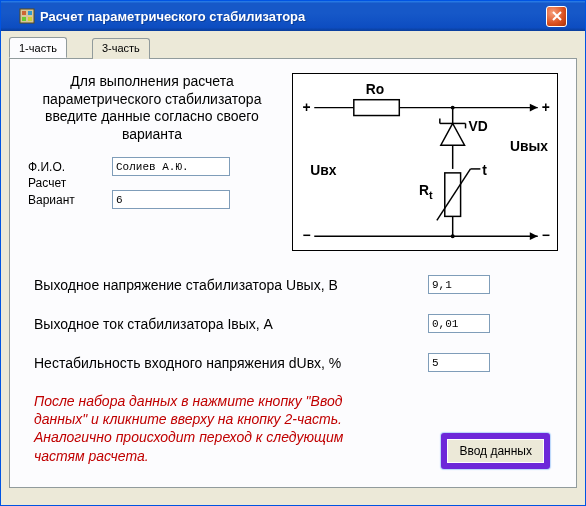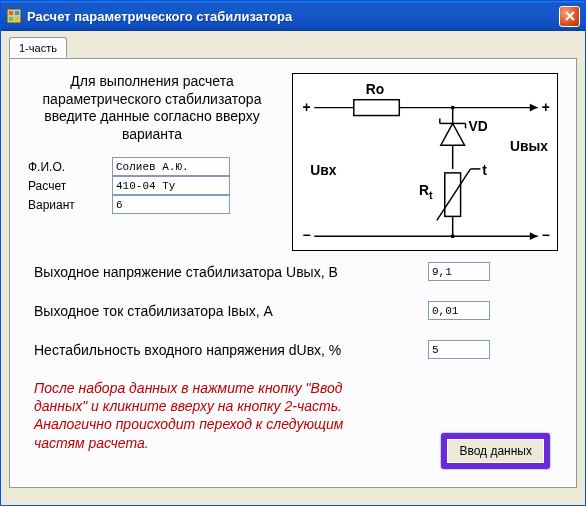--- a/index.html
+++ b/index.html
@@ -15,21 +15,21 @@
     height: 506px;
     background: #ece9d8;
     border: 1px solid #0054e3;
     position: relative;
   }
   .titlebar {
     height: 30px;
     background: linear-gradient(to bottom, #2a80ea 0%, #1658c8 8%, #1658c8 40%, #0d4dc1 88%, #0a3d9a 100%);
     display: flex;
     align-items: center;
-    padding: 0 5px;
+    padding: 0 18px;
     color: #fff;
   }
   .titlebar-icon {
     width: 16px; height: 16px;
     margin-right: 5px;
     display: flex; align-items: center; justify-content: center;
   }
   .titlebar-text {
     font-weight: bold;
     font-size: 13px;
@@ -113,21 +113,21 @@
     padding: 1px 3px;
   }
   .schematic {
     flex: 1;
     border: 1px solid #000;
     background: #fff;
     height: 178px;
     position: relative;
   }
   .params {
-    margin-top: 11px;
+    margin-top: 24px;
   }
   .paramrow {
     display: flex;
     align-items: center;
     margin-bottom: 20px;
   }
   .paramrow label {
     flex: 0 0 400px;
     font-size: 14px;
     padding-left: 6px;
@@ -182,34 +182,34 @@
     <div class="close-btn">
       <svg width="10" height="10" viewBox="0 0 10 10">
         <path d="M1 1 L9 9 M9 1 L1 9" stroke="#fff" stroke-width="2"></path>
       </svg>
     </div>
   </div>
 
   <div class="client">
     <div class="tabstrip">
       <div class="tab active">1-часть</div>
+      <div class="tab">3-часть</div>
     </div>
 
     <div class="tab-panel">
       <div class="toprow">
         <div class="instr-block">
-          <div class="instruction">Для выполнения расчета параметрического стабилизатора введите данные согласно вверху варианта</div>
+          <div class="instruction">Для выполнения расчета параметрического стабилизатора введите данные согласно своего варианта</div>
 
           <div class="inforow">
             <label>Ф.И.О.</label>
             <input class="txtbox" type="text" value="Солиев А.Ю." style="">
           </div>
           <div class="inforow">
             <label>Расчет</label>
-            <input class="txtbox" type="text" value="410-04 Ту" style="">
           </div>
           <div class="inforow">
             <label>Вариант</label>
             <input class="txtbox" type="text" value="6" style="">
           </div>
         </div>
 
         <div class="schematic">
           <svg width="100%" height="100%" viewBox="0 0 260 178">
 

